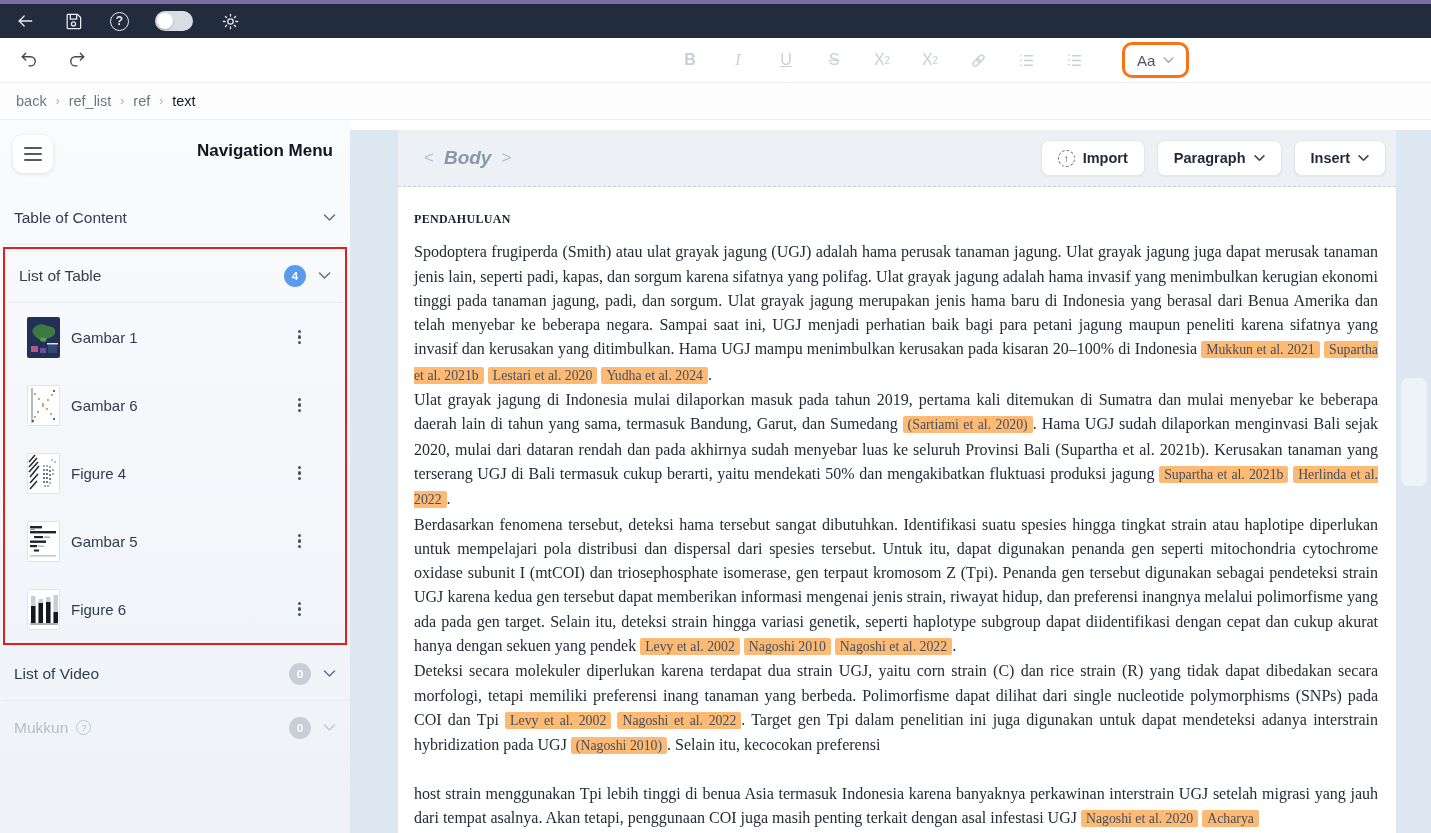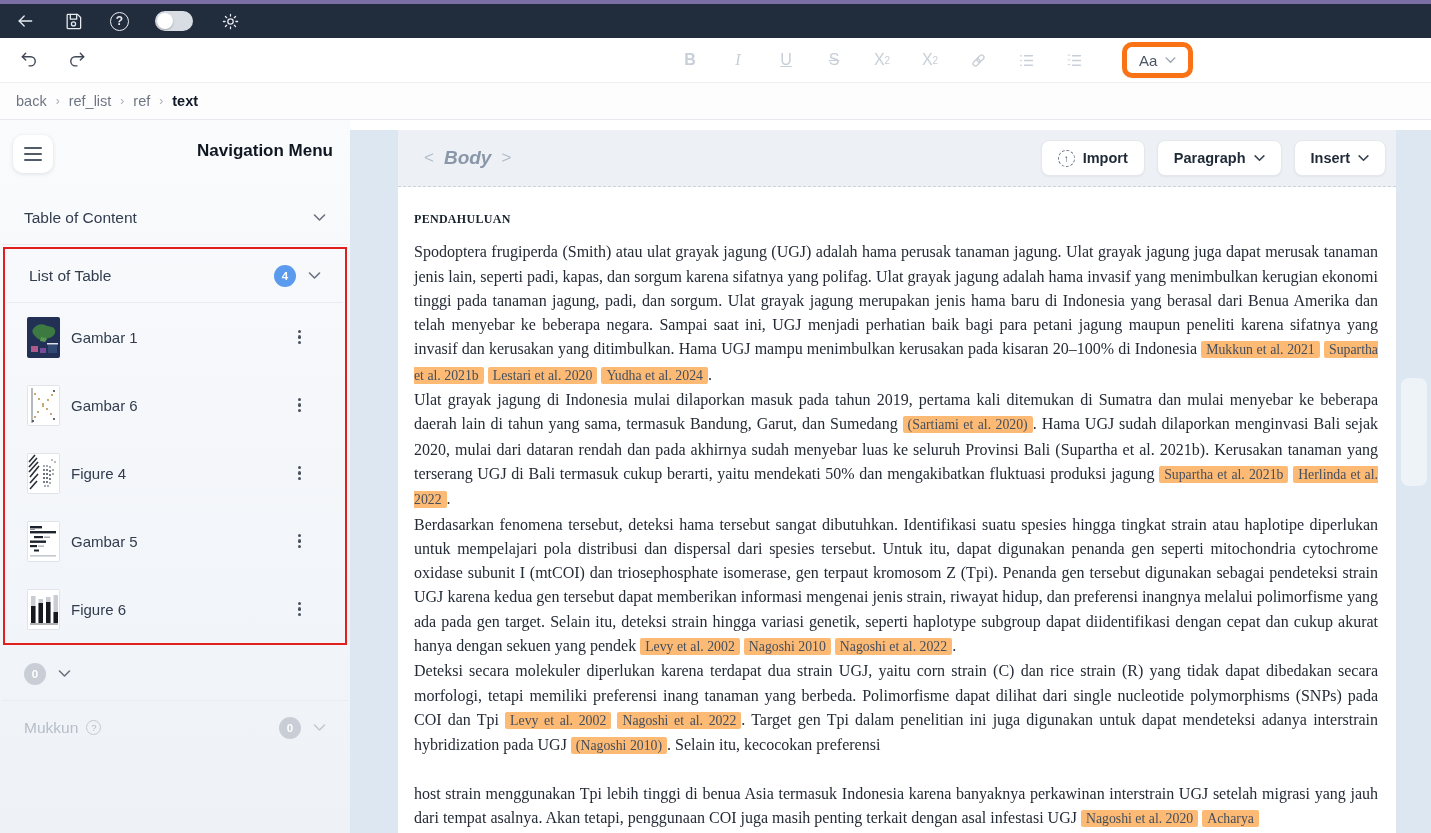--- a/index.html
+++ b/index.html
@@ -22,39 +22,39 @@
   .undo-redo .ticon { width:22px; height:22px; display:flex; align-items:center; justify-content:center; cursor:pointer; }
   .undo-redo svg { stroke:#3f4754; fill:none; stroke-width:1.7; stroke-linecap:round; stroke-linejoin:round; }
   .fmt-group { position:absolute; left:676px; top:0; height:44px; display:flex; align-items:center; gap:20px; }
   .fmt { width:28px; height:28px; display:flex; align-items:center; justify-content:center; color:#c8cfd8; font-size:16px; cursor:pointer; }
   .fmt.b { font-weight:700; }
   .fmt.i { font-style:italic; font-family:"Liberation Serif",serif; }
   .fmt.u { text-decoration:underline; }
   .fmt.s { text-decoration:line-through; }
   .fmt sub,.fmt sup { font-size:10px; }
   .fmt svg { stroke:#c8cfd8; fill:none; stroke-width:1.7; stroke-linecap:round; }
-  .aa-btn { margin-left:14px; height:36px; padding:0 12px; border:5px solid #f97316; border-radius:10px; background:#fff; display:flex; align-items:center; gap:8px; font-size:15px; color:#4b5563; cursor:pointer; box-shadow:0 1px 2px rgba(16,24,40,.04); }
+  .aa-btn { margin-left:14px; height:36px; padding:0 12px; border:3px solid #f97316; border-radius:10px; background:#fff; display:flex; align-items:center; gap:8px; font-size:15px; color:#4b5563; cursor:pointer; box-shadow:0 1px 2px rgba(16,24,40,.04); }
   .aa-btn svg { stroke:#9ca3af; fill:none; stroke-width:1.6; stroke-linecap:round; stroke-linejoin:round; }
 
   
   .breadcrumb { height:38px; background:#fdfdfe; border-top:1px solid #eef0f3; border-bottom:1px solid #e7eaee; display:flex; align-items:center; padding-left:16px; gap:9px; font-size:14.5px; color:#6e7683; }
   .breadcrumb .sep { color:#a7aeb8; font-size:12px; }
   .breadcrumb .crumb { cursor:pointer; }
-  .breadcrumb .crumb.current { color:#111827; font-weight:700; }
+  .breadcrumb .crumb.current { color:#111827; font-weight:400; }
 
   
   .content { display:flex; height:713px; }
 
   
   .sidebar { width:350px; background:linear-gradient(180deg,#fafbfd 0%,#eef2f7 100%); flex-shrink:0; padding-top:15px; }
   .side-header { height:56px; position:relative;text-align:right; }
   .hamburger { position:absolute; left:13px; top:0; width:40px; height:38px; background:#fff; border-radius:10px; box-shadow:0 1px 4px rgba(16,24,40,.12); display:flex; flex-direction:column; justify-content:center; align-items:center; gap:4px; cursor:pointer; }
   .hamburger i { display:block; width:18px; height:2px; background:#525b68; border-radius:1px; }
   .side-title { position:absolute; right:17px; top:6px; font-size:17px; font-weight:700; color:#0f1722; }
-  .srow { height:53px; display:flex; align-items:center; padding:0 24px; font-size:15.5px; color:#313d4e; cursor:pointer; }
+  .srow { height:53px; display:flex; align-items:center; padding:0 14px; font-size:15.5px; color:#313d4e; cursor:pointer; }
   .srow .lbl { flex:1; }
   .srow.muted { color:#b6bdc7; }
   .divider { height:1px; background:#e9edf1; margin:0 2px; }
   .badge { width:22px; height:22px; border-radius:50%; color:#fff; font-size:11.5px; font-weight:700; display:flex; align-items:center; justify-content:center; margin-right:12px; }
   .badge.blue { background:#5b9bee; }
   .badge.gray { background:#c9ced6; }
   .chev { display:flex; color:#6b7280; }
   .srow.muted .chev { color:#c3c9d1; }
   .chev svg { stroke:currentColor; fill:none; stroke-width:1.6; stroke-linecap:round; stroke-linejoin:round; }
   .qmark { width:15px; height:15px; border:1.4px solid #c3c9d1; border-radius:50%; font-size:9.5px; display:inline-flex; align-items:center; justify-content:center; margin-left:8px; color:#b6bdc7; }
@@ -361,20 +361,21 @@
         <span class="lbl">Figure 6</span>
         <span class="kebab">
             <i></i>
             <i></i>
             <i></i>
           </span>
       </div>
     </div>
 
     <div class="srow">
+      <span class="lbl">List of Video</span>
       <span class="badge gray">0</span>
       <span class="chev">
           <svg width="13" height="8" viewBox="0 0 12 8">
             <path d="M1 1l5 5 5-5"></path>
           </svg>
         </span>
     </div>
     <div class="divider"></div>
     <div class="srow muted">
       <span>Mukkun</span>

